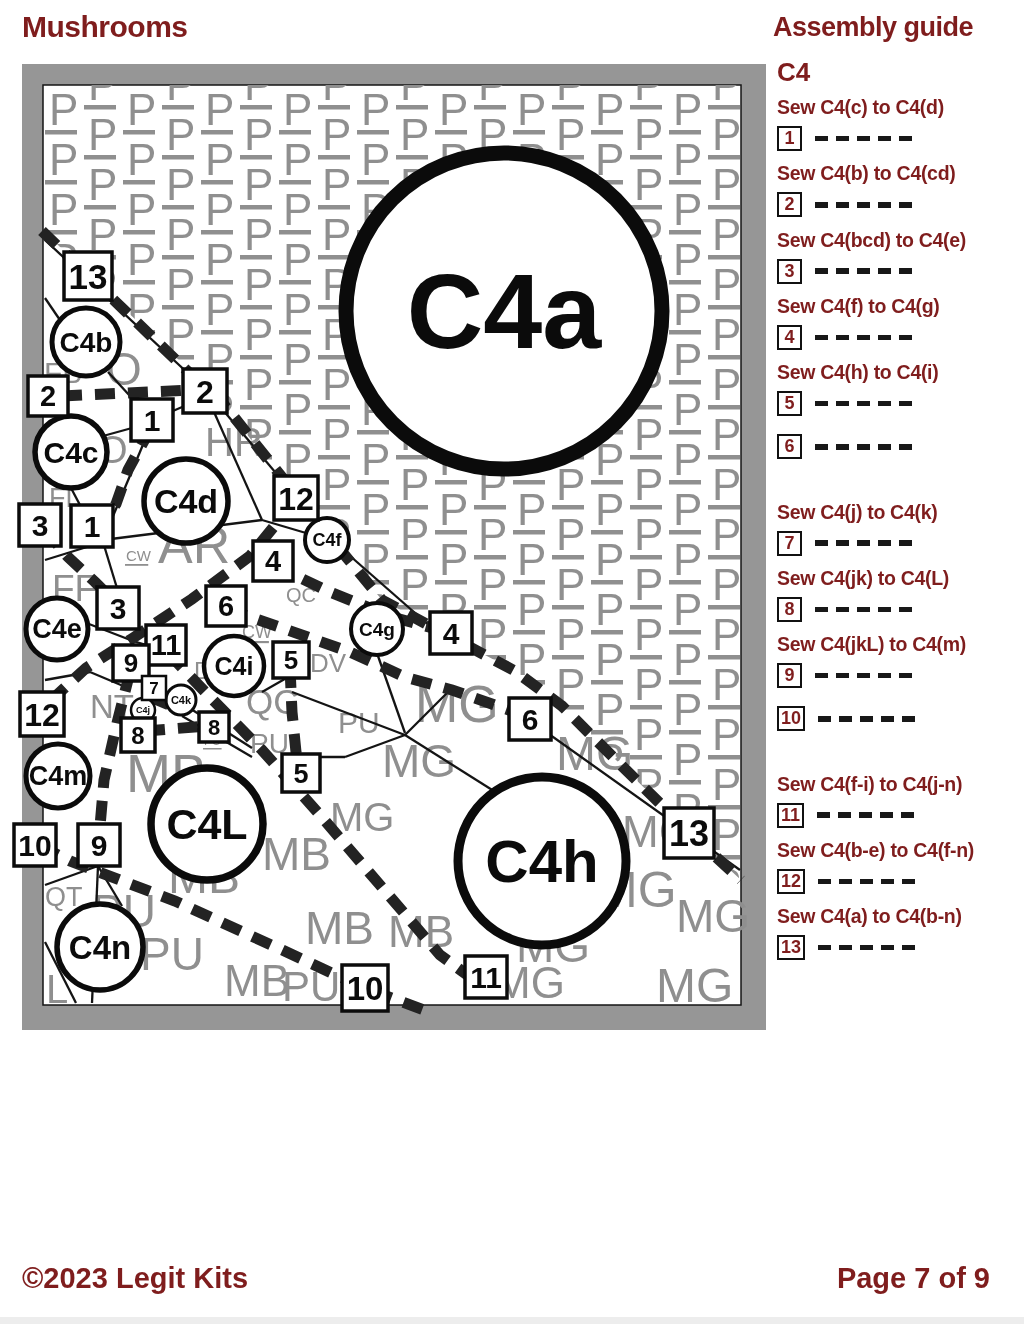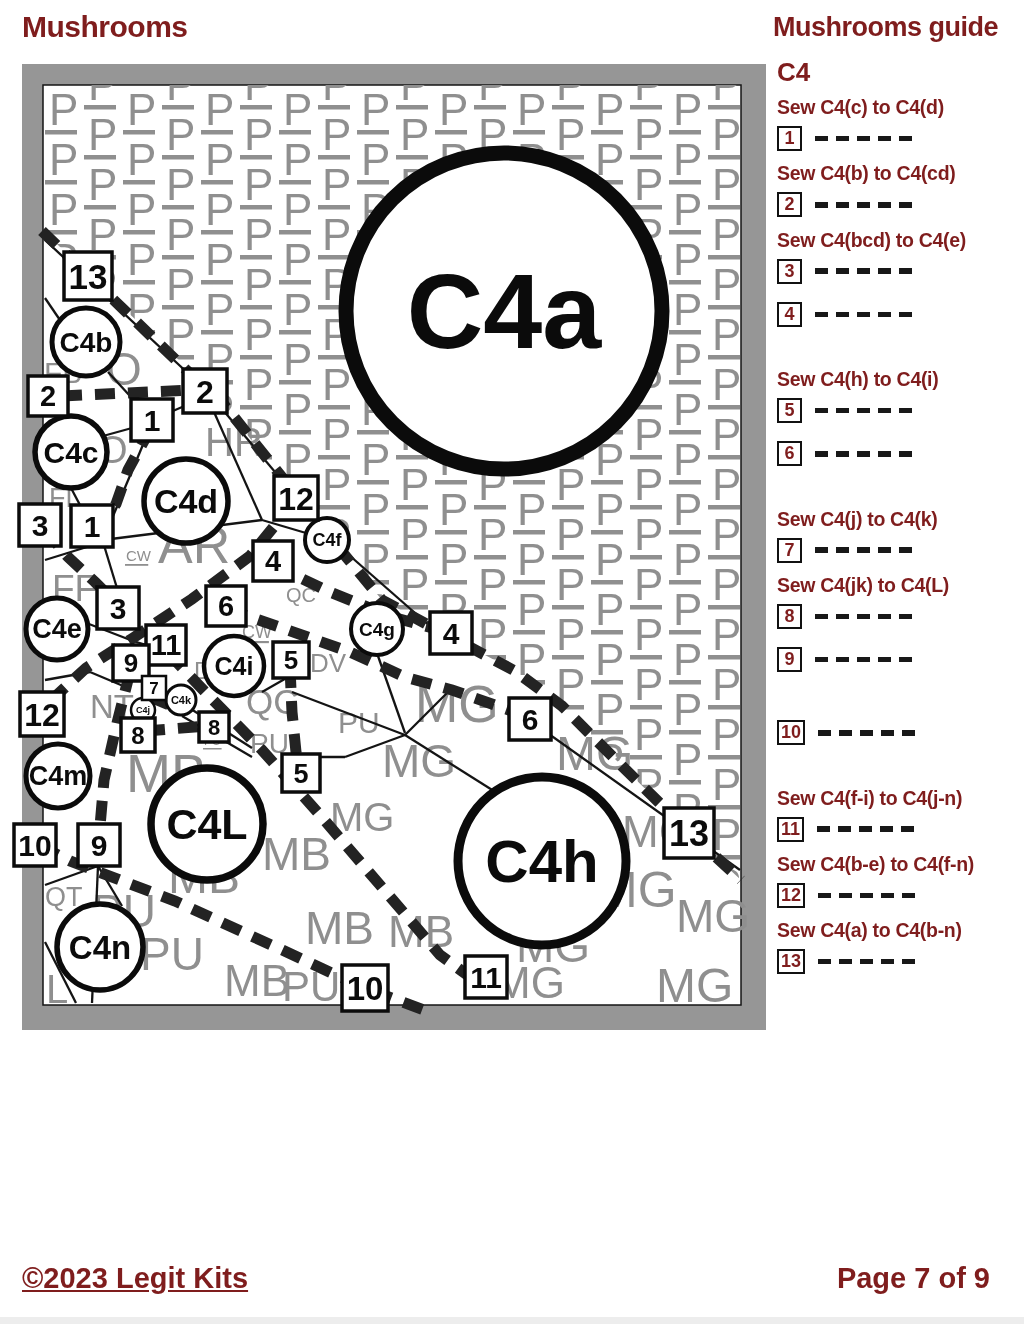--- a/index.html
+++ b/index.html
@@ -10,21 +10,21 @@
   .panel{position:absolute;left:773px;top:0;width:240px;}
   .panel-title{position:absolute;left:0;top:12px;font-size:27px;font-weight:700;letter-spacing:-0.5px;white-space:nowrap;}
   .panel-section{position:absolute;left:4px;top:57px;font-size:26px;font-weight:700;}
   .steps{position:absolute;left:4px;top:96px;width:236px;}
   .step{height:66.25px;}
   .step-text{font-size:19.5px;font-weight:700;white-space:nowrap;letter-spacing:-0.3px;}
   .step-row{margin-top:7px;display:flex;align-items:center;gap:13px;}
   .step-num{box-sizing:border-box;min-width:25px;height:25px;padding:0 2px;border:2.5px solid #111;
             font-size:18px;font-weight:700;display:flex;align-items:center;justify-content:center;background:#fff;}
   .step-dash{width:97px;height:5.5px;background:repeating-linear-gradient(90deg,#181818 0 13px,transparent 13px 21px);}
-  .footer-left{position:absolute;left:22px;top:1262px;font-size:29px;font-weight:700;text-decoration:underline;}
+  .footer-left{position:absolute;left:22px;top:1262px;font-size:29px;font-weight:700;}
   .footer-right{position:absolute;right:34px;top:1262px;font-size:29px;font-weight:700;}
   .bottom-strip{position:absolute;left:0;top:1317px;width:1024px;height:7px;background:#ededed;}
 </style>
 </head>
 <body>
 
 <div class="page">
   <div class="title">Mushrooms</div>
 
   <svg id="diagram-svg" width="770" height="985" viewBox="8 55 770 985" xmlns="http://www.w3.org/2000/svg">
@@ -293,21 +293,21 @@
           <text x="365" y="988" text-anchor="middle" dy="0.36em" font-size="33" font-weight="bold" fill="#0b0b0b" font-family="&quot;Liberation Sans&quot;,sans-serif">10</text>
         </g>
         <g>
           <rect x="465" y="956" width="42" height="42" fill="#ffffff" stroke="#0b0b0b" stroke-width="3.5"></rect>
           <text x="486" y="977" text-anchor="middle" dy="0.36em" font-size="30" font-weight="bold" fill="#0b0b0b" font-family="&quot;Liberation Sans&quot;,sans-serif">11</text>
         </g>
       </g>
     </svg>
 
   <div class="panel">
-    <div class="panel-title">Mushrooms guide</div>
+    <div class="panel-title">Assembly guide</div>
     <div class="panel-section">C4</div>
     <div class="steps" id="steps">
         <div class="step">
           <div class="step-text">Sew C4(c) to C4(d)</div>
           <div class="step-row">
             <span class="step-num">1</span>
             <span class="step-dash"></span>
           </div>
         </div>
         <div class="step">
@@ -318,20 +318,21 @@
           </div>
         </div>
         <div class="step">
           <div class="step-text">Sew C4(bcd) to C4(e)</div>
           <div class="step-row">
             <span class="step-num">3</span>
             <span class="step-dash"></span>
           </div>
         </div>
         <div class="step">
+          <div class="step-text">Sew C4(f) to C4(g)</div>
           <div class="step-row">
             <span class="step-num">4</span>
             <span class="step-dash"></span>
           </div>
         </div>
         <div class="step">
           <div class="step-text">Sew C4(h) to C4(i)</div>
           <div class="step-row">
             <span class="step-num">5</span>
             <span class="step-dash"></span>
@@ -351,20 +352,21 @@
           </div>
         </div>
         <div class="step">
           <div class="step-text">Sew C4(jk) to C4(L)</div>
           <div class="step-row">
             <span class="step-num">8</span>
             <span class="step-dash"></span>
           </div>
         </div>
         <div class="step">
+          <div class="step-text">Sew C4(jkL) to C4(m)</div>
           <div class="step-row">
             <span class="step-num">9</span>
             <span class="step-dash"></span>
           </div>
         </div>
         <div class="step">
           <div class="step-row">
             <span class="step-num">10</span>
             <span class="step-dash"></span>
           </div>

